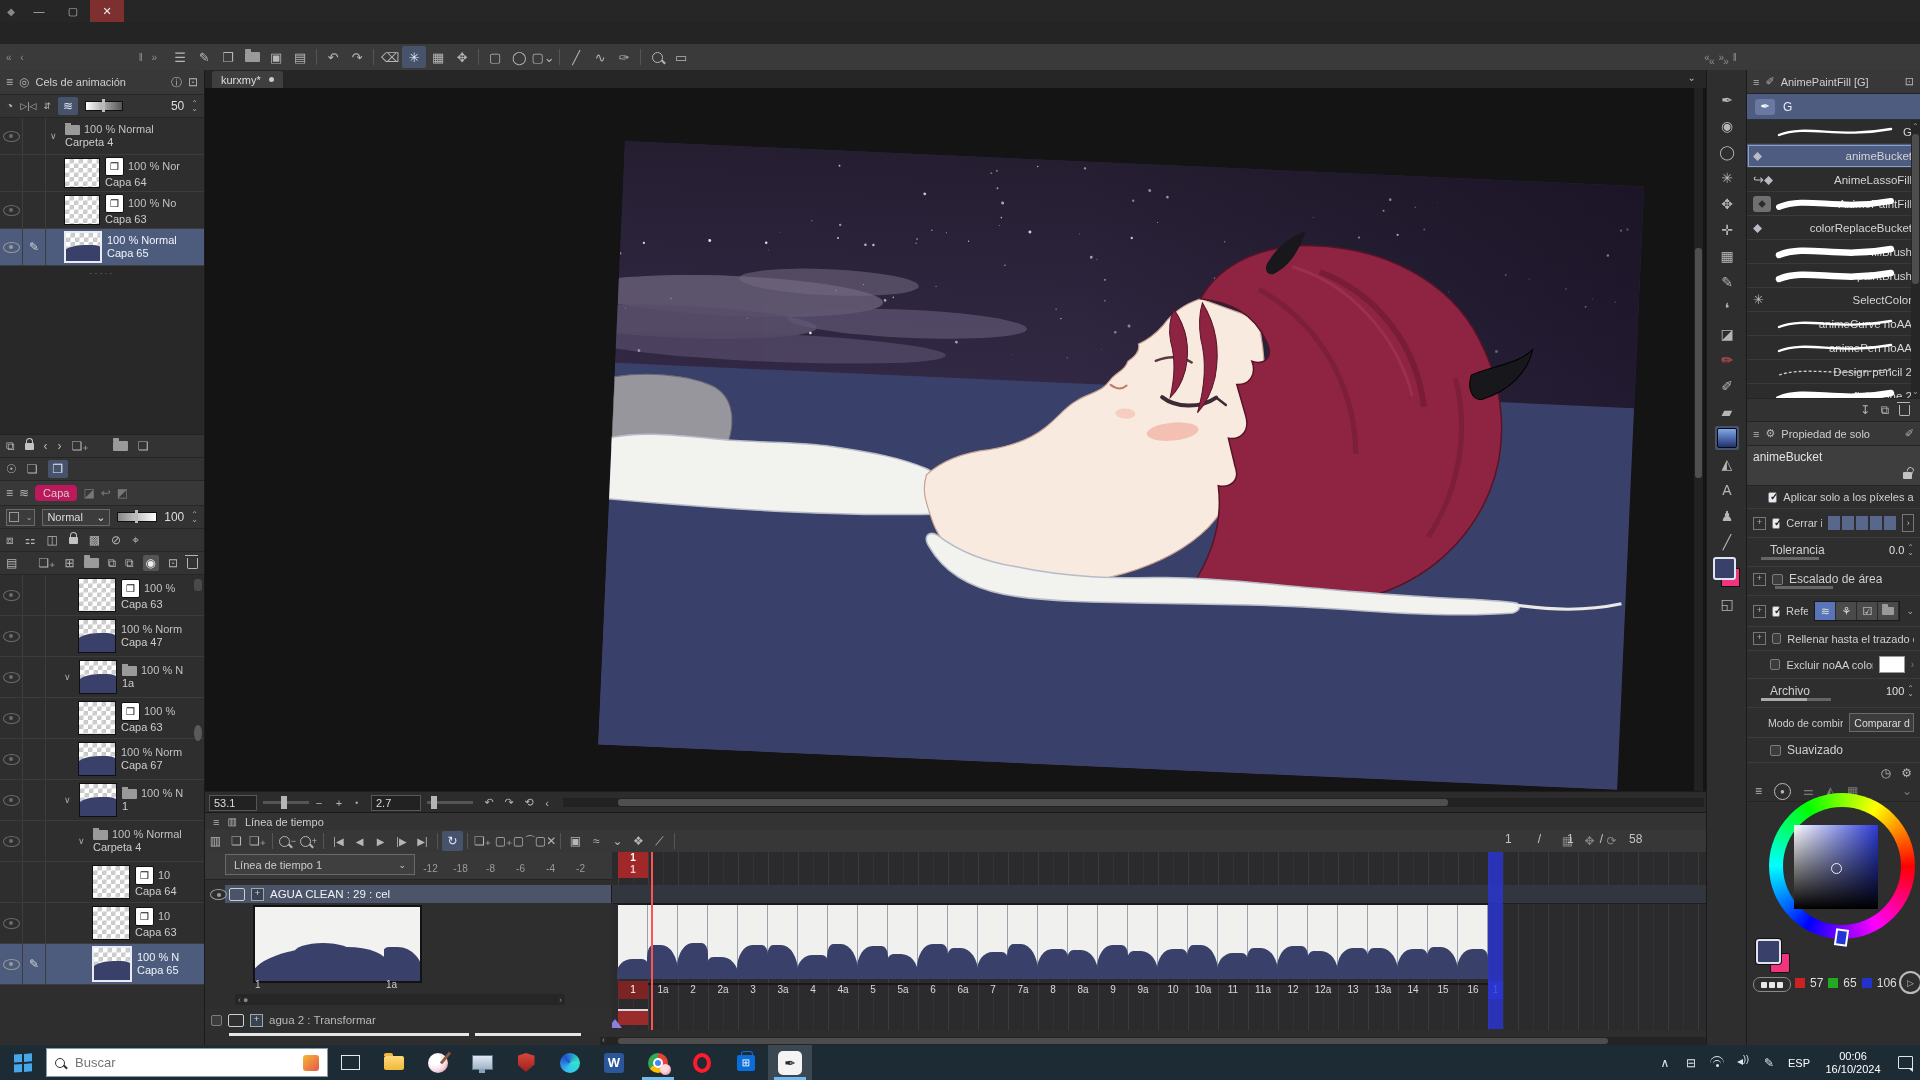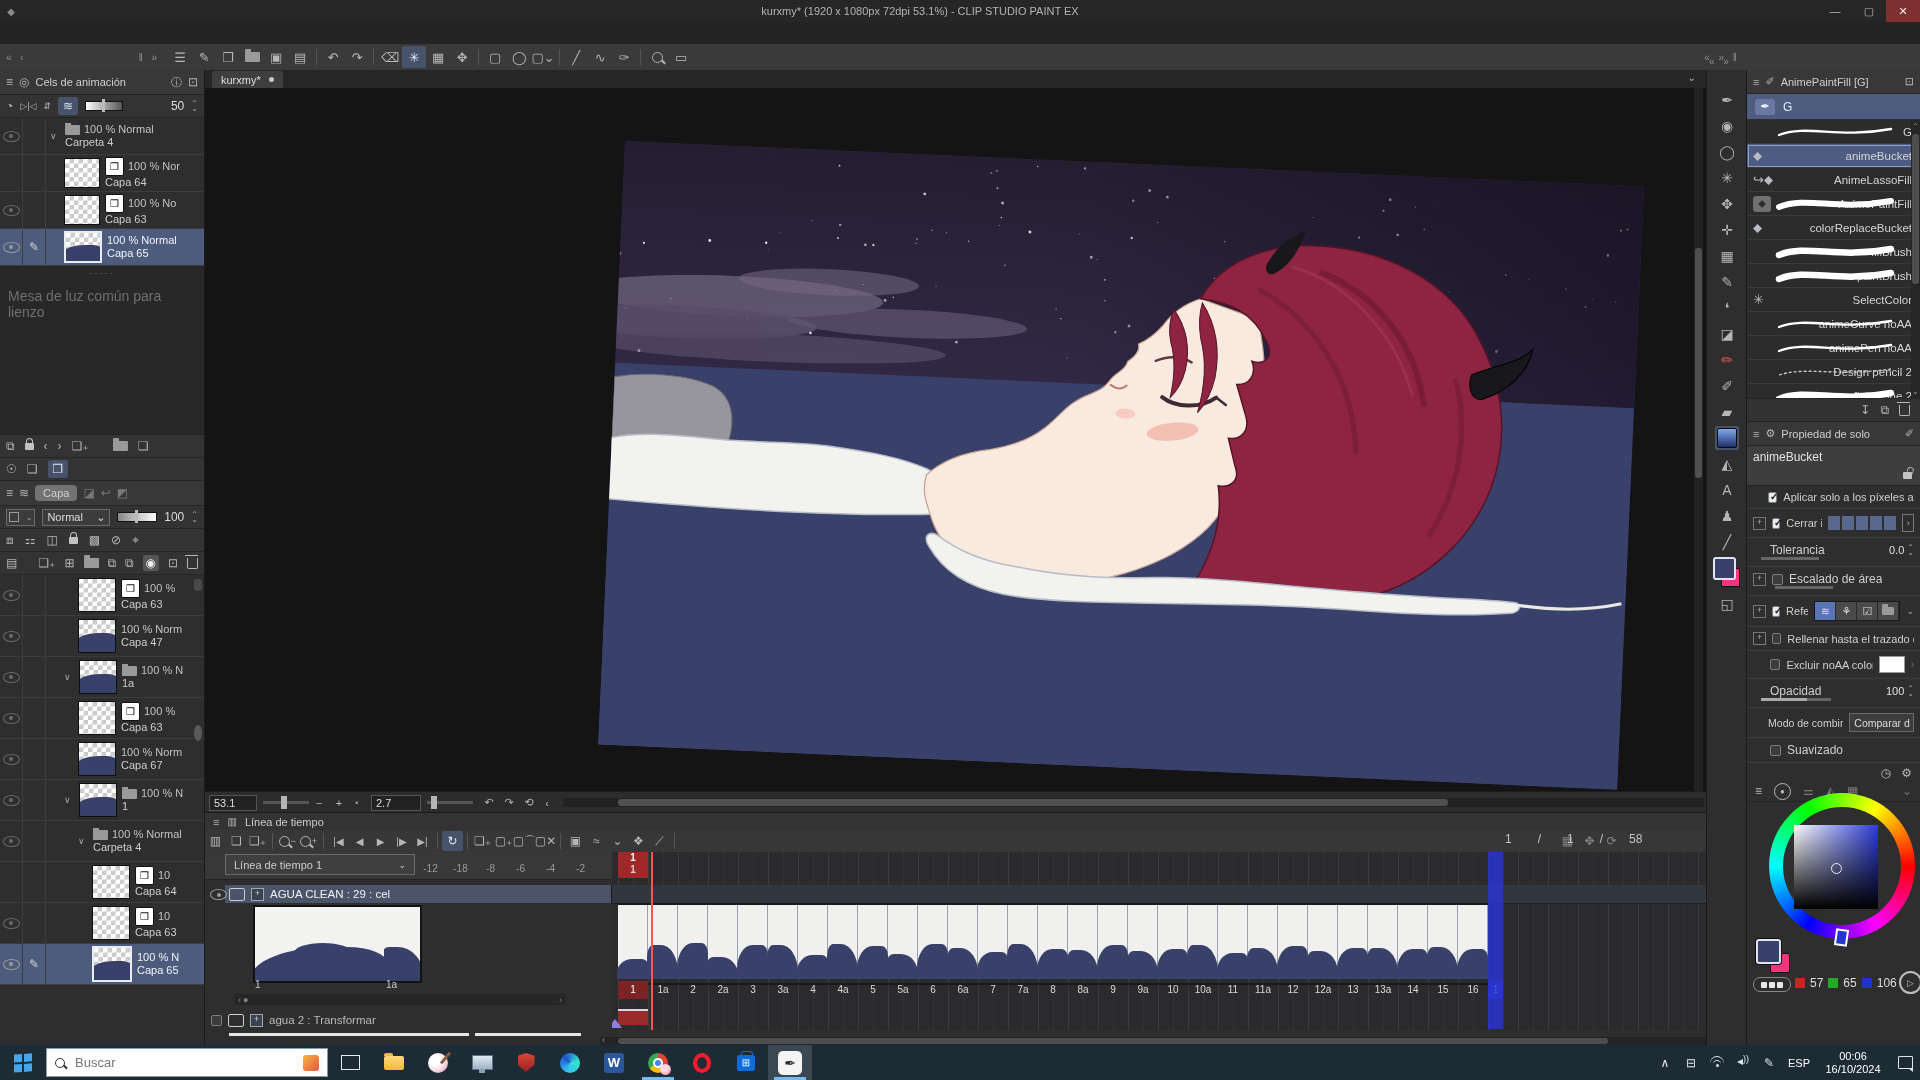--- a/index.html
+++ b/index.html
@@ -232,21 +232,20 @@
 
   .collapsers{color:#8f8f8f;font-size:10px;letter-spacing:3px;}
 </style>
 </head>
 <body>
 
 <div id="screen">
 
   <div id="titlebar" class="abs">
     <span class="ic" style="width:22px;font-size:10px;color:#888;">◆</span>
-    <span class="ttl">kurxmy* (1920 x 1080px 72dpi 53.1%)  - CLIP STUDIO PAINT EX</span>
     <span class="winbtn">—</span>
     <span class="winbtn">▢</span>
     <span class="winbtn close">✕</span>
   </div>
 
 
   <div id="toolbar" class="abs">
     <span class="collapsers" style="margin-left:6px;">«&nbsp;‹</span>
     <span class="collapsers" style="margin-left:112px;margin-right:8px;">‖&nbsp;»</span>
     <span id="tb-icons" style="display:flex;align-items:center;">
@@ -367,21 +366,20 @@
                 <span class="blend">100 % Normal</span>
               </div>
               <span class="nm">Capa 65</span>
             </div>
           </div>
         </div>
       </div>
 
     <div style="height:168px;background:#282828;border-bottom:1px solid #222;">
       <div class="dots5" style="padding-top:4px;">·····</div>
-      <div class="lt-hint">Mesa de luz común para lienzo</div>
     </div>
     <div class="mini-row" style="gap:10px;">
       <span class="ic">⧉</span>
       <span class="ic">
           <span class="lockic"></span>
         </span>
       <span class="ic">‹</span>
       <span class="ic">›</span>
       <span class="ic">❏₊</span>
       <span class="ic" style="margin-left:14px;">
@@ -391,21 +389,21 @@
     </div>
     <div class="mini-row" style="gap:10px;">
       <span class="ic">☉</span>
       <span class="ic">❏</span>
       <span class="ic hl-blue" style="width:20px;height:18px;">❐</span>
     </div>
 
     <div class="pan-head">
       <span class="ic">≡</span>
       <span class="ic">≋</span>
-      <span class="t" style="background:#737373;padding:2px 8px;border-radius:4px;">Capa</span>
+      <span class="t" style="background:#be185d;padding:2px 8px;border-radius:4px;">Capa</span>
       <span class="ic" style="opacity:.5">◪</span>
       <span class="ic" style="opacity:.5">↩</span>
       <span class="ic" style="opacity:.5">◩</span>
     </div>
     <div class="mini-row">
       <span style="width:26px;height:15px;border:1px solid #6a6a6a;background:#3c3c3c;display:inline-flex;align-items:center;justify-content:space-between;padding:0 2px;font-size:8px;color:#aaa;"><span style="width:8px;height:8px;border:1px solid #999;"></span>⌄</span>
       <span style="min-width:58px;height:15px;border:1px solid #6a6a6a;background:#3c3c3c;display:inline-flex;align-items:center;justify-content:space-between;padding:0 4px;font-size:11px;color:#ddd;"><span>Normal</span>⌄</span>
       <span class="gradbar" style="width:42px;background:linear-gradient(90deg,#888,#fff);"></span>
       <span style="color:#ddd;">100</span>
       <span class="spin">
@@ -1252,21 +1250,21 @@
     </div>
     <div class="oprow">
       <span style="width:11px;"></span>
         <span class="cbx"></span>
       <span class="oplabel">Excluir noAA color</span>
       <span class="swatchw"></span>
       <span style="font-size:10px;color:#777;">›</span>
     </div>
     <div class="oprow" style="border-bottom:none;padding-bottom:0;">
       <span style="width:11px;"></span>
-        <span class="oplabel" style="font-size:12px;">Opacidad</span>
+        <span class="oplabel" style="font-size:12px;">Archivo</span>
       <span class="valspin">
           <span>100</span>
           <span class="spin">
             <span>⌃</span>
             <span>⌄</span>
           </span>
         </span>
     </div>
     <div class="opsub">
       <span class="slider" style="width:70px;background:#666;">

